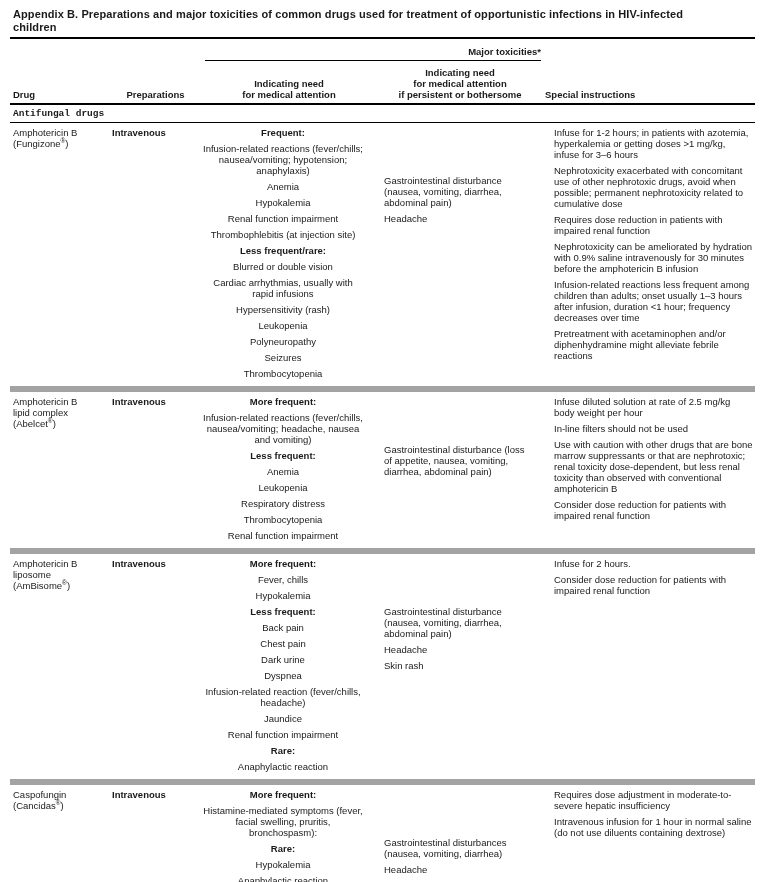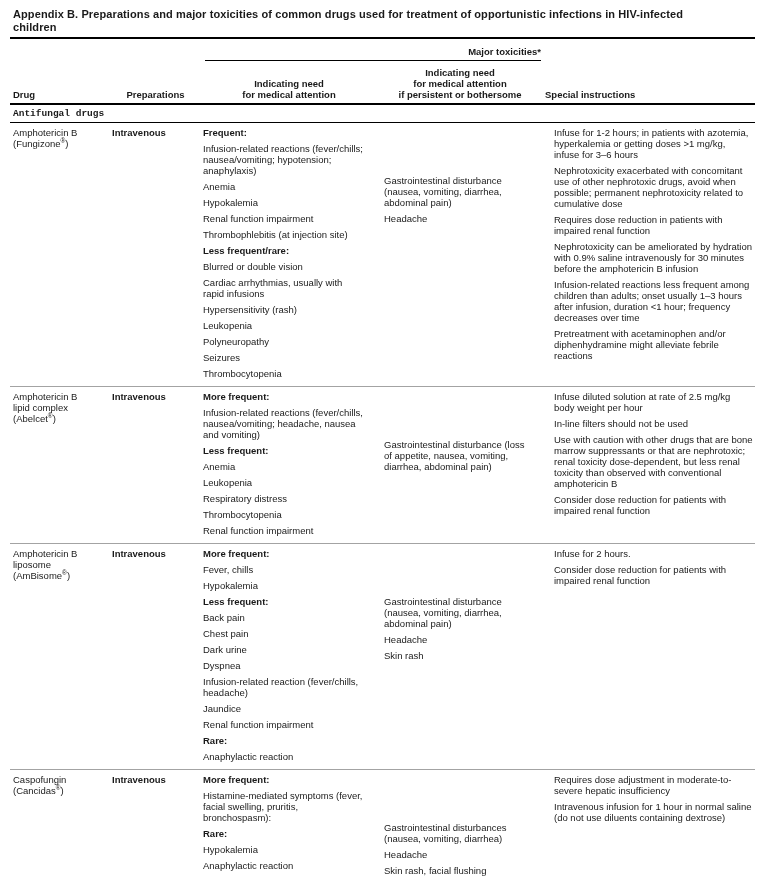--- a/index.html
+++ b/index.html
@@ -49,34 +49,34 @@
   .section-row {
     font-weight: bold;
     font-size: 9.5px;
     line-height: 11px;
     padding: 3px 0 3px 3px;
     border-bottom: 1px solid #000;
     font-family: Liberation Mono, monospace;
   }
 
   .drug-row {
-    border-bottom: 1px solid #a3a3a3;
+    border-bottom: 6px solid #a3a3a3;
     padding: 4px 0 7px;
     font-size: 9.5px;
     line-height: 11px;
   }
   #table-body .drug-row:last-child { border-bottom: 4px solid #6d28d9; }
 
   .cell p { margin: 0 0 5px; }
   .cell p:last-child { margin-bottom: 0; }
   .cell p.b { font-weight: bold; }
   .c-drug { padding-left: 3px; padding-right: 6px; }
   .c-drug div { margin-bottom: 0; }
   .c-prep { font-weight: bold; padding-left: 4px; }
-  .c-att  { padding-right: 12px; }
+  .c-att  { padding-right: 12px; text-align: center; }
   .c-per  { padding-left: 9px; padding-right: 16px; margin-top: 48px; }
   .c-sp   { padding-left: 9px; padding-right: 2px; }
   sup { font-size: 6.5px; line-height: 0; }
 </style>
 </head>
 <body>
 
 <div class="page">
   <div class="title">Appendix B. Preparations and major toxicities of common drugs used for treatment of opportunistic infections in HIV-infected
 children</div>

